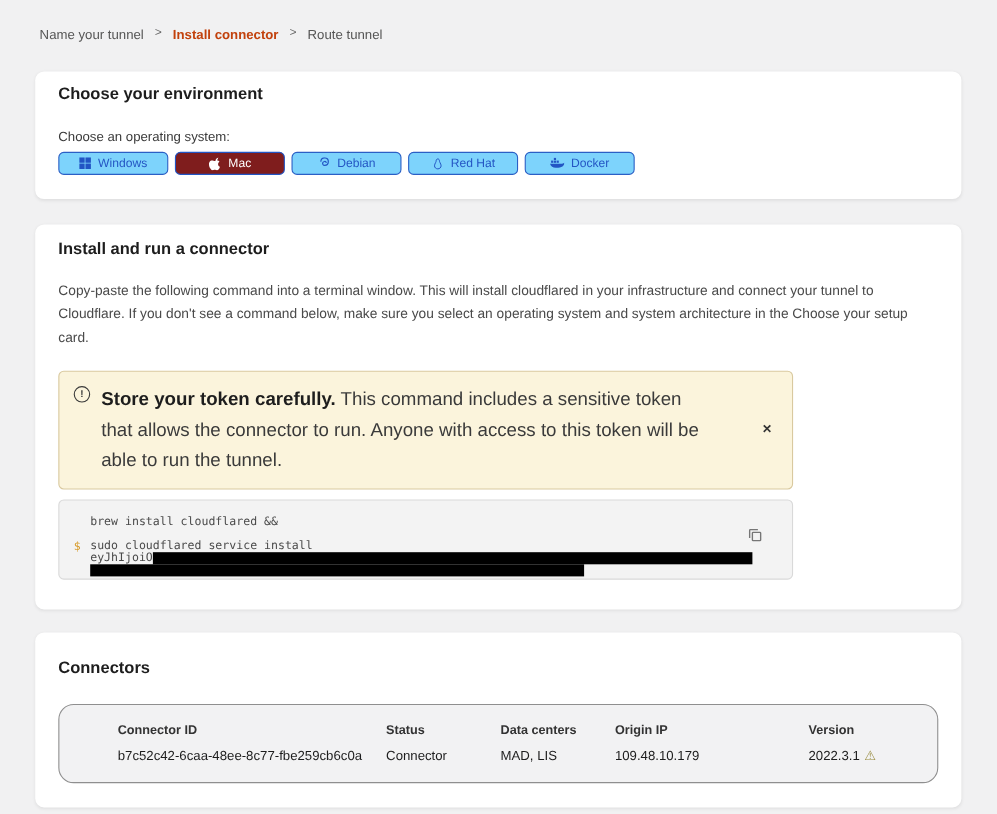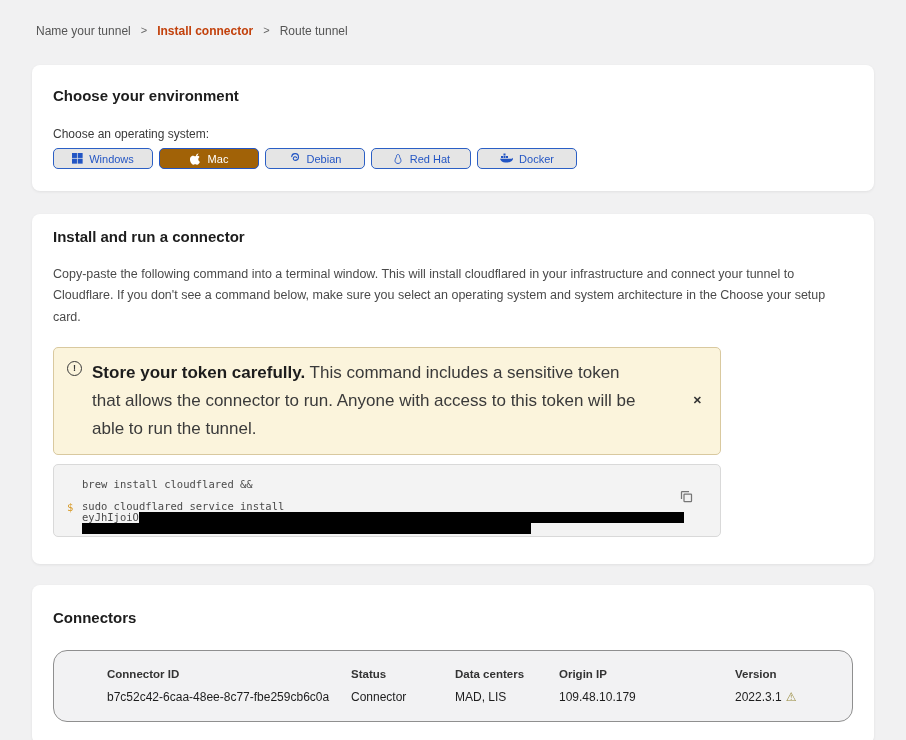--- a/index.html
+++ b/index.html
@@ -20,32 +20,32 @@
 
   
   .card {
     background:#fff;
     border-radius:8px;
     margin:0 32px;
     box-shadow:0 1px 3px rgba(0,0,0,.07);
   }
   .card h2 { font-size:15px; font-weight:bold; color:#1d1d1d; }
 
-  .card-env { margin-top:27px; padding:22px 21px 22px 21px; }
+  .card-env { margin-top:27px; padding:12px 21px 22px 21px; }
   .os-label { font-size:12px; color:#3a3a3a; margin-top:23px; }
   .os-row { display:flex; gap:6px; margin-top:7px; }
   .os-btn {
     width:100px; height:21px;
     display:flex; align-items:center; justify-content:center; gap:6px;
     border:1px solid #2b5fc5; border-radius:5px;
-    background:#e5e5e5; color:#2456c4; font-size:11px;
+    background:#7dd3fc; color:#2456c4; font-size:11px;
     font-family:"Liberation Sans", sans-serif;
     cursor:pointer;
   }
-  .os-btn.selected { background:#a16207; color:#fff; border-color:#2255c4; }
+  .os-btn.selected { background:#7f1d1d; color:#fff; border-color:#2255c4; }
   .os-btn svg { display:block; }
 
   .card-install { margin-top:23px; padding:14px 28px 27px 21px; }
   .install-desc { font-size:12.5px; color:#4a4a4a; line-height:1.7; margin-top:19px; max-width:800px; }
 
   
   .banner {
     margin-top:19px; width:668px;
     background:#fbf4dc; border:1px solid #d9c99f; border-radius:5px;
     display:flex; align-items:flex-start; gap:10px;

